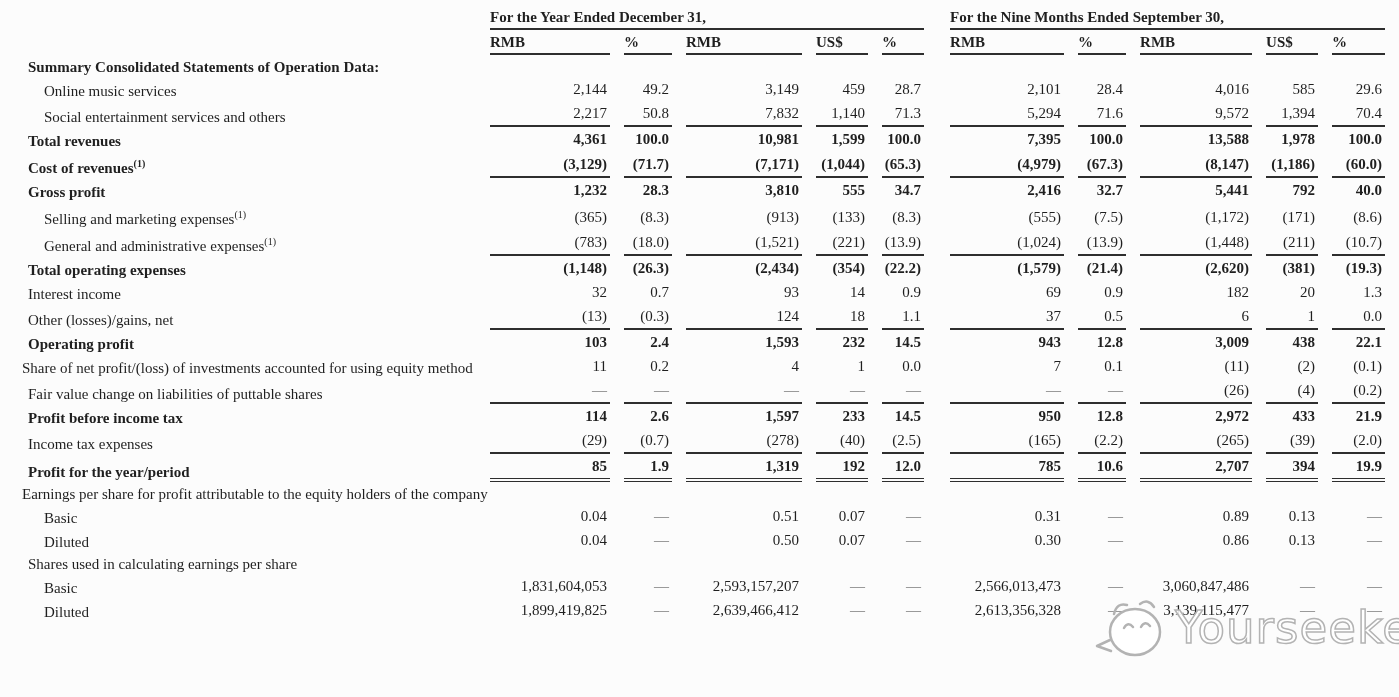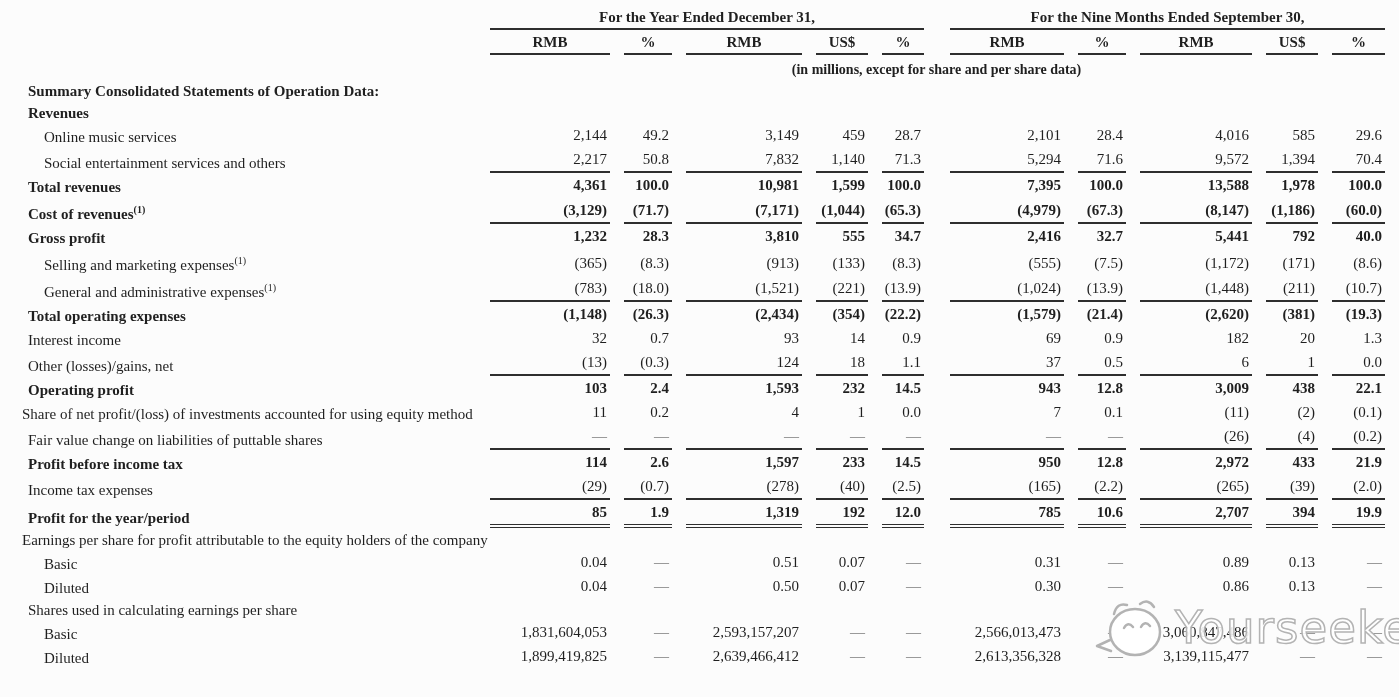--- a/index.html
+++ b/index.html
@@ -4,21 +4,21 @@
 <style>
   html,body { margin:0; padding:0; }
   body {
     width:1399px; height:697px; position:relative; overflow:hidden;
     background:#fcfcfc; color:#1f1f1f;
     font-family:"Liberation Serif","DejaVu Serif",serif;
   }
   table { border-collapse:collapse; table-layout:fixed; width:1399px; margin-top:6px; }
   td { vertical-align:bottom; font-size:15px; padding:2px 0 1px 0; line-height:19px; }
   
-  thead td.h { text-align:center; font-weight:bold; }
+  thead td.h { font-weight:bold; }
   .hline { border-bottom:2px solid #2e2e2e; margin-left:14px; padding-bottom:1px; }
   .hline.flush { margin-left:2px; }
   .hline.gapL  { margin-left:26px; }
   .note { text-align:center; font-weight:bold; font-size:14px; padding-top:2px; }
   
   td.label { text-align:left; padding-left:28px; }
   td.label.ind1 { padding-left:44px;margin-left:48px; }
   td.label.hang { padding-left:48px; text-indent:-26px; }
   .b { font-weight:bold; }
   td.val { text-align:right; }
@@ -96,36 +96,24 @@
           <div class="hline">RMB</div>
         </td>
       <td class="h">
           <div class="hline">US$</div>
         </td>
       <td class="h">
           <div class="hline">%</div>
         </td>
       <td></td>
     </tr>
-    <tr>
-      <td></td>
-      <td colspan="10">
-        <div class="note">(in millions, except for share and per share data)</div>
-      </td>
-      <td></td>
-    </tr>
   </thead>
   <tbody>
       <tr>
         <td class="label b">Summary Consolidated Statements of Operation Data:</td>
-        <td colspan="10"></td>
-        <td></td>
-      </tr>
-      <tr>
-        <td class="label b">Revenues</td>
         <td colspan="10"></td>
         <td></td>
       </tr>
       <tr>
         <td class="label ind1">Online music services</td>
         <td class="val">
           <div class="cell">2,144</div>
         </td>
         <td class="val">
           <div class="cell">49.2</div>

